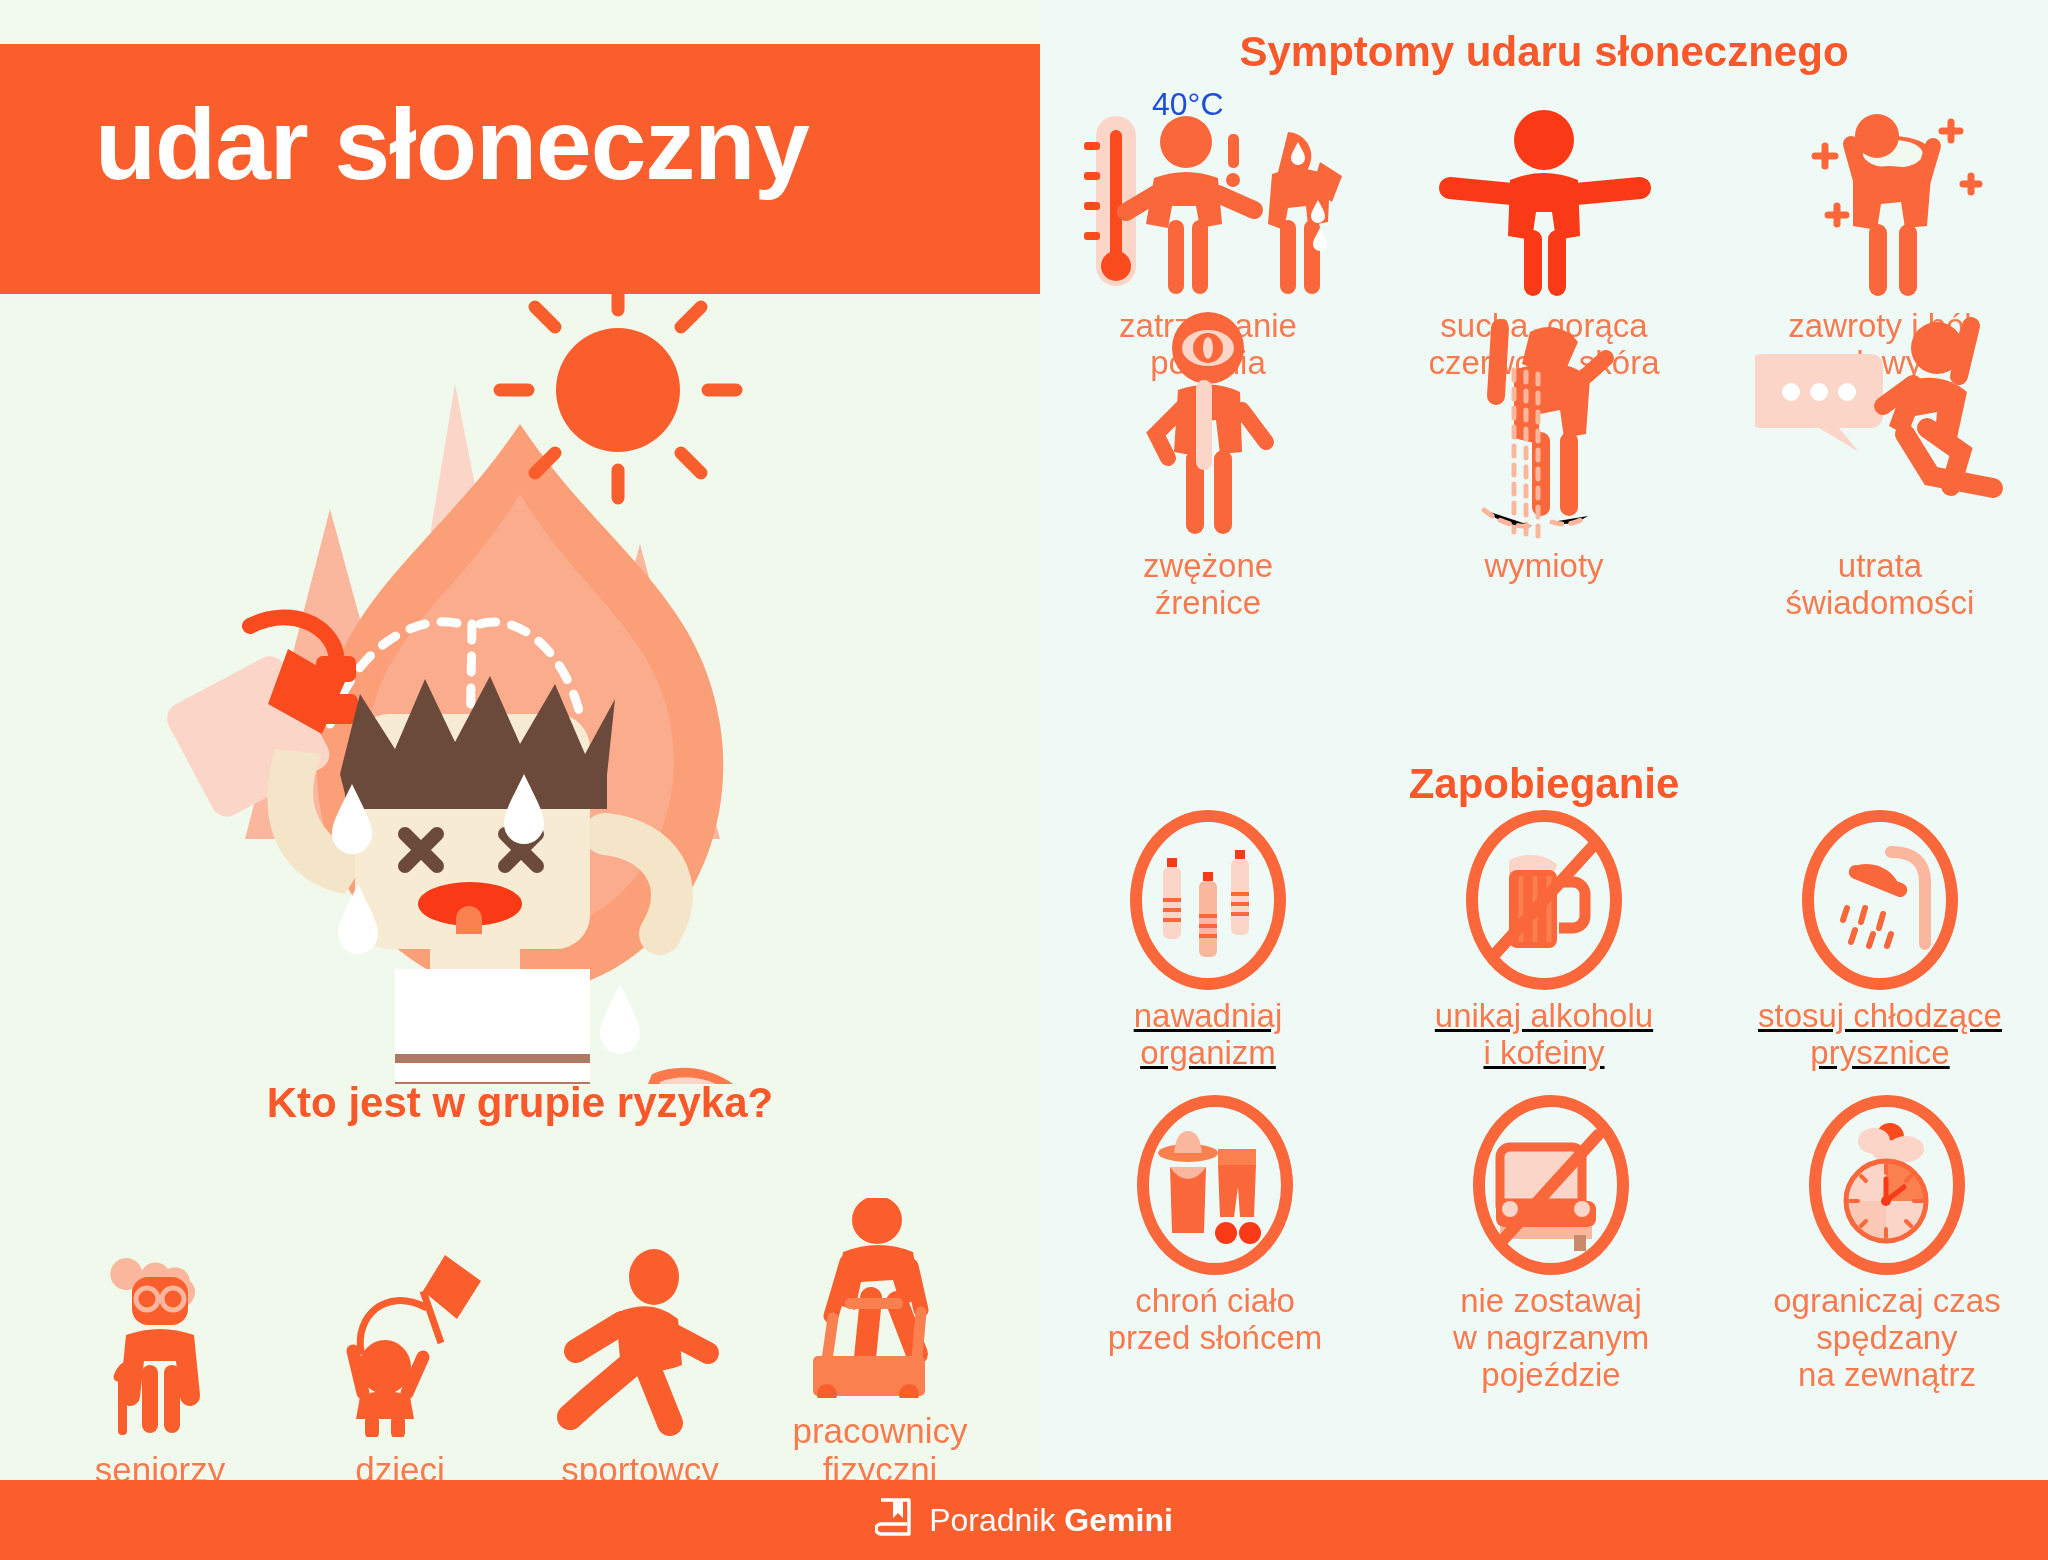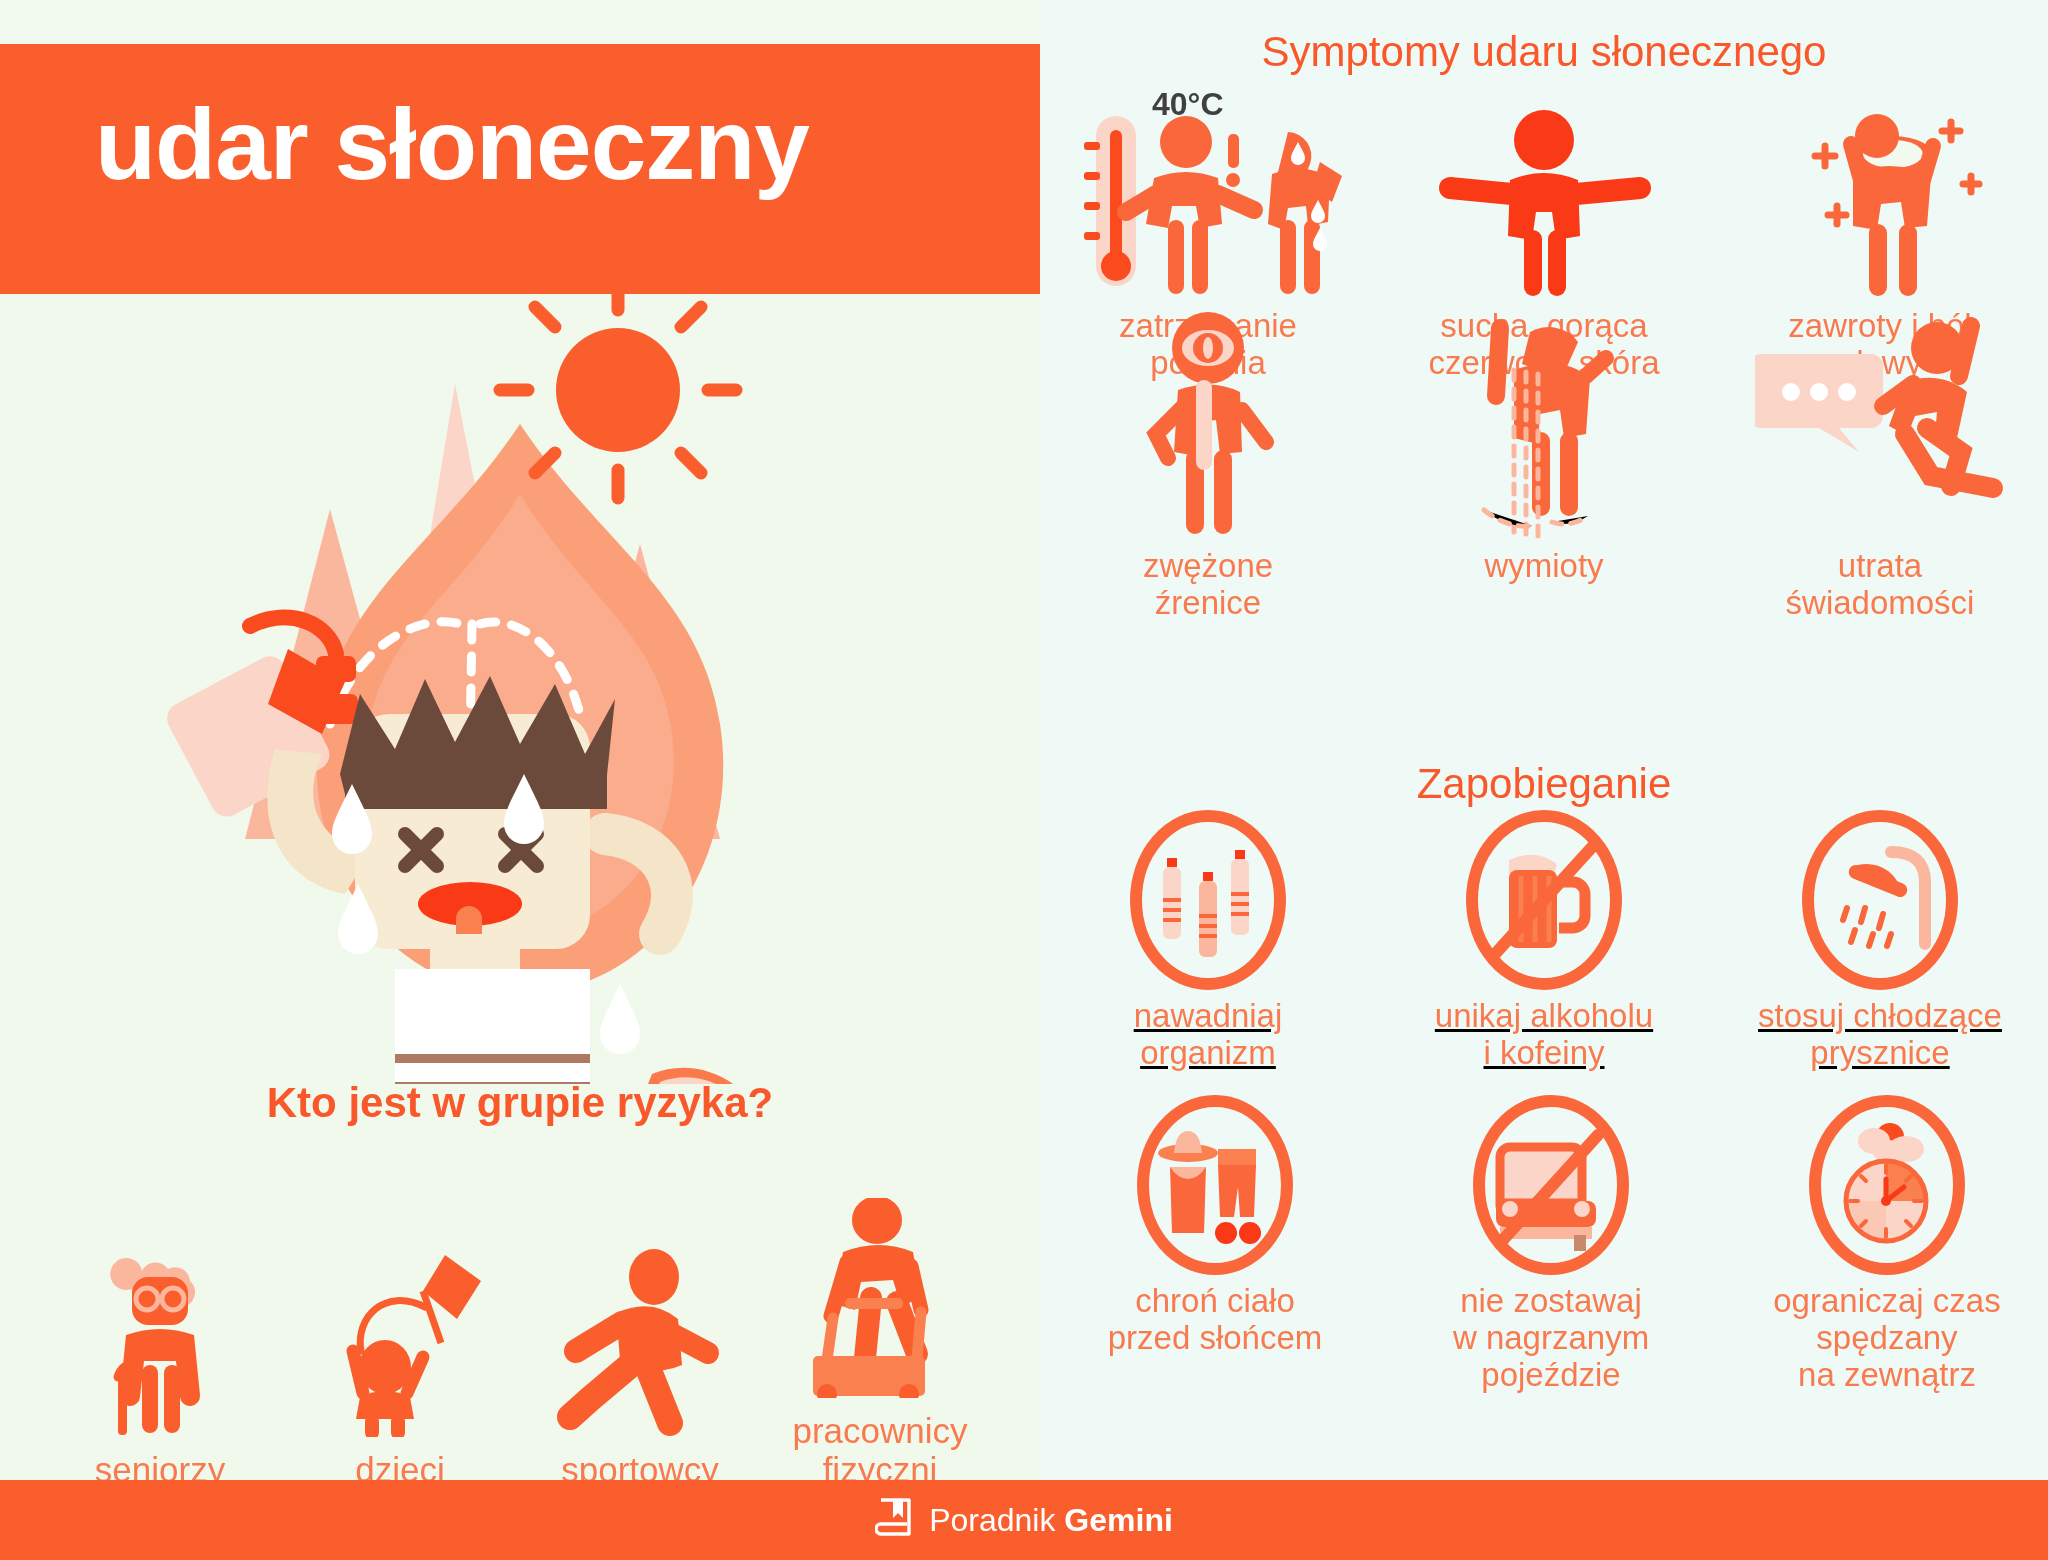--- a/index.html
+++ b/index.html
@@ -46,28 +46,28 @@
     margin-top:14px; font-size:35px; color:#f97a4e; line-height:1.1;
     font-weight:300;
   }
 
   
   .right-col {
     position:absolute; left:1040px; top:0; width:1008px; height:1480px;
     background:#effaf6;
   }
   .sec-title {
-    text-align:center; font-size:42px; font-weight:normal; color:#f9582a;
+    text-align:center; font-size:42px; font-weight:bold; color:#f9582a;
   }
   #symptoms-title { position:absolute; left:0; top:28px; width:1008px; }
   #prevention-title { position:absolute; left:0; top:760px; width:1008px; }
 
   .temp-badge {
     position:absolute; left:112px; top:86px;
-    font-size:32px; font-weight:bold; color:#404040;
+    font-size:32px; font-weight:normal; color:#1d4ed8;
   }
 
   .grid3 { display:flex; width:1008px; }
   .cell { flex:1; text-align:center; }
   .cell-ico { height:190px; display:flex; align-items:flex-end; justify-content:center; }
   .cell-label {
     margin-top:8px; font-size:33px; color:#f97a4e; line-height:1.12; font-weight:300;
   }
   #sym-row-1 { position:absolute; left:0; top:110px; }
   #sym-row-2 { position:absolute; left:0; top:350px; }

